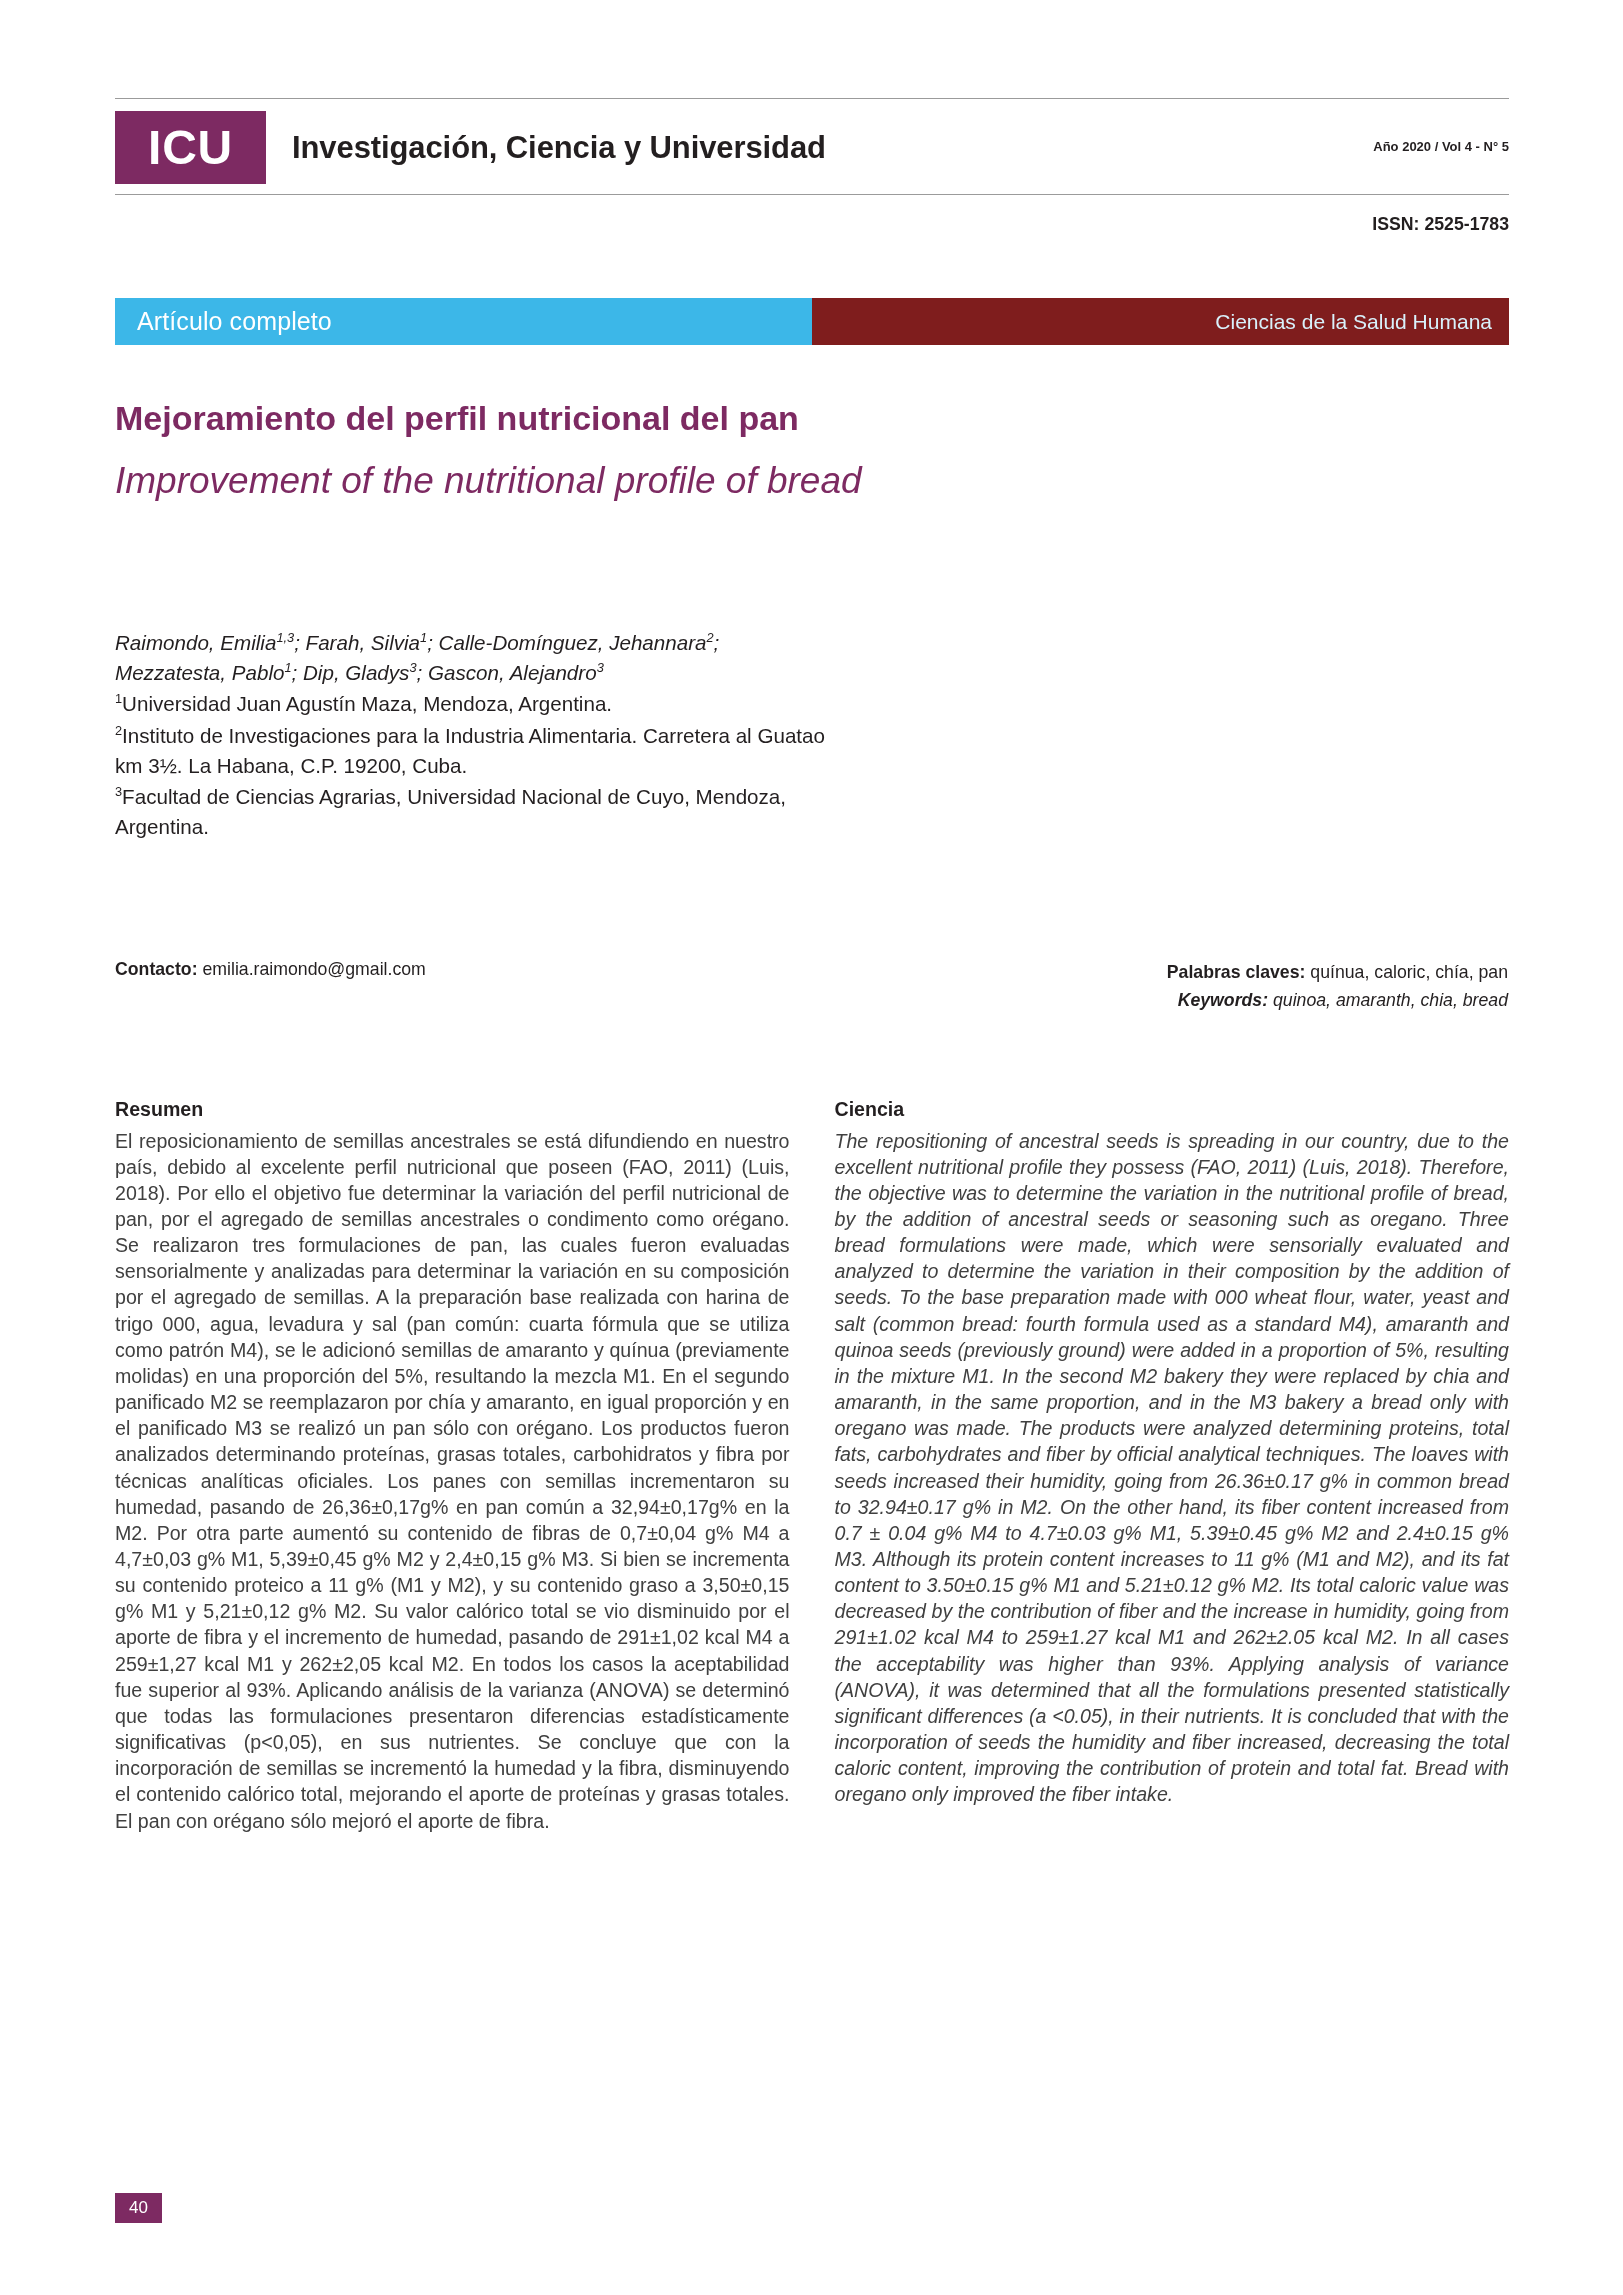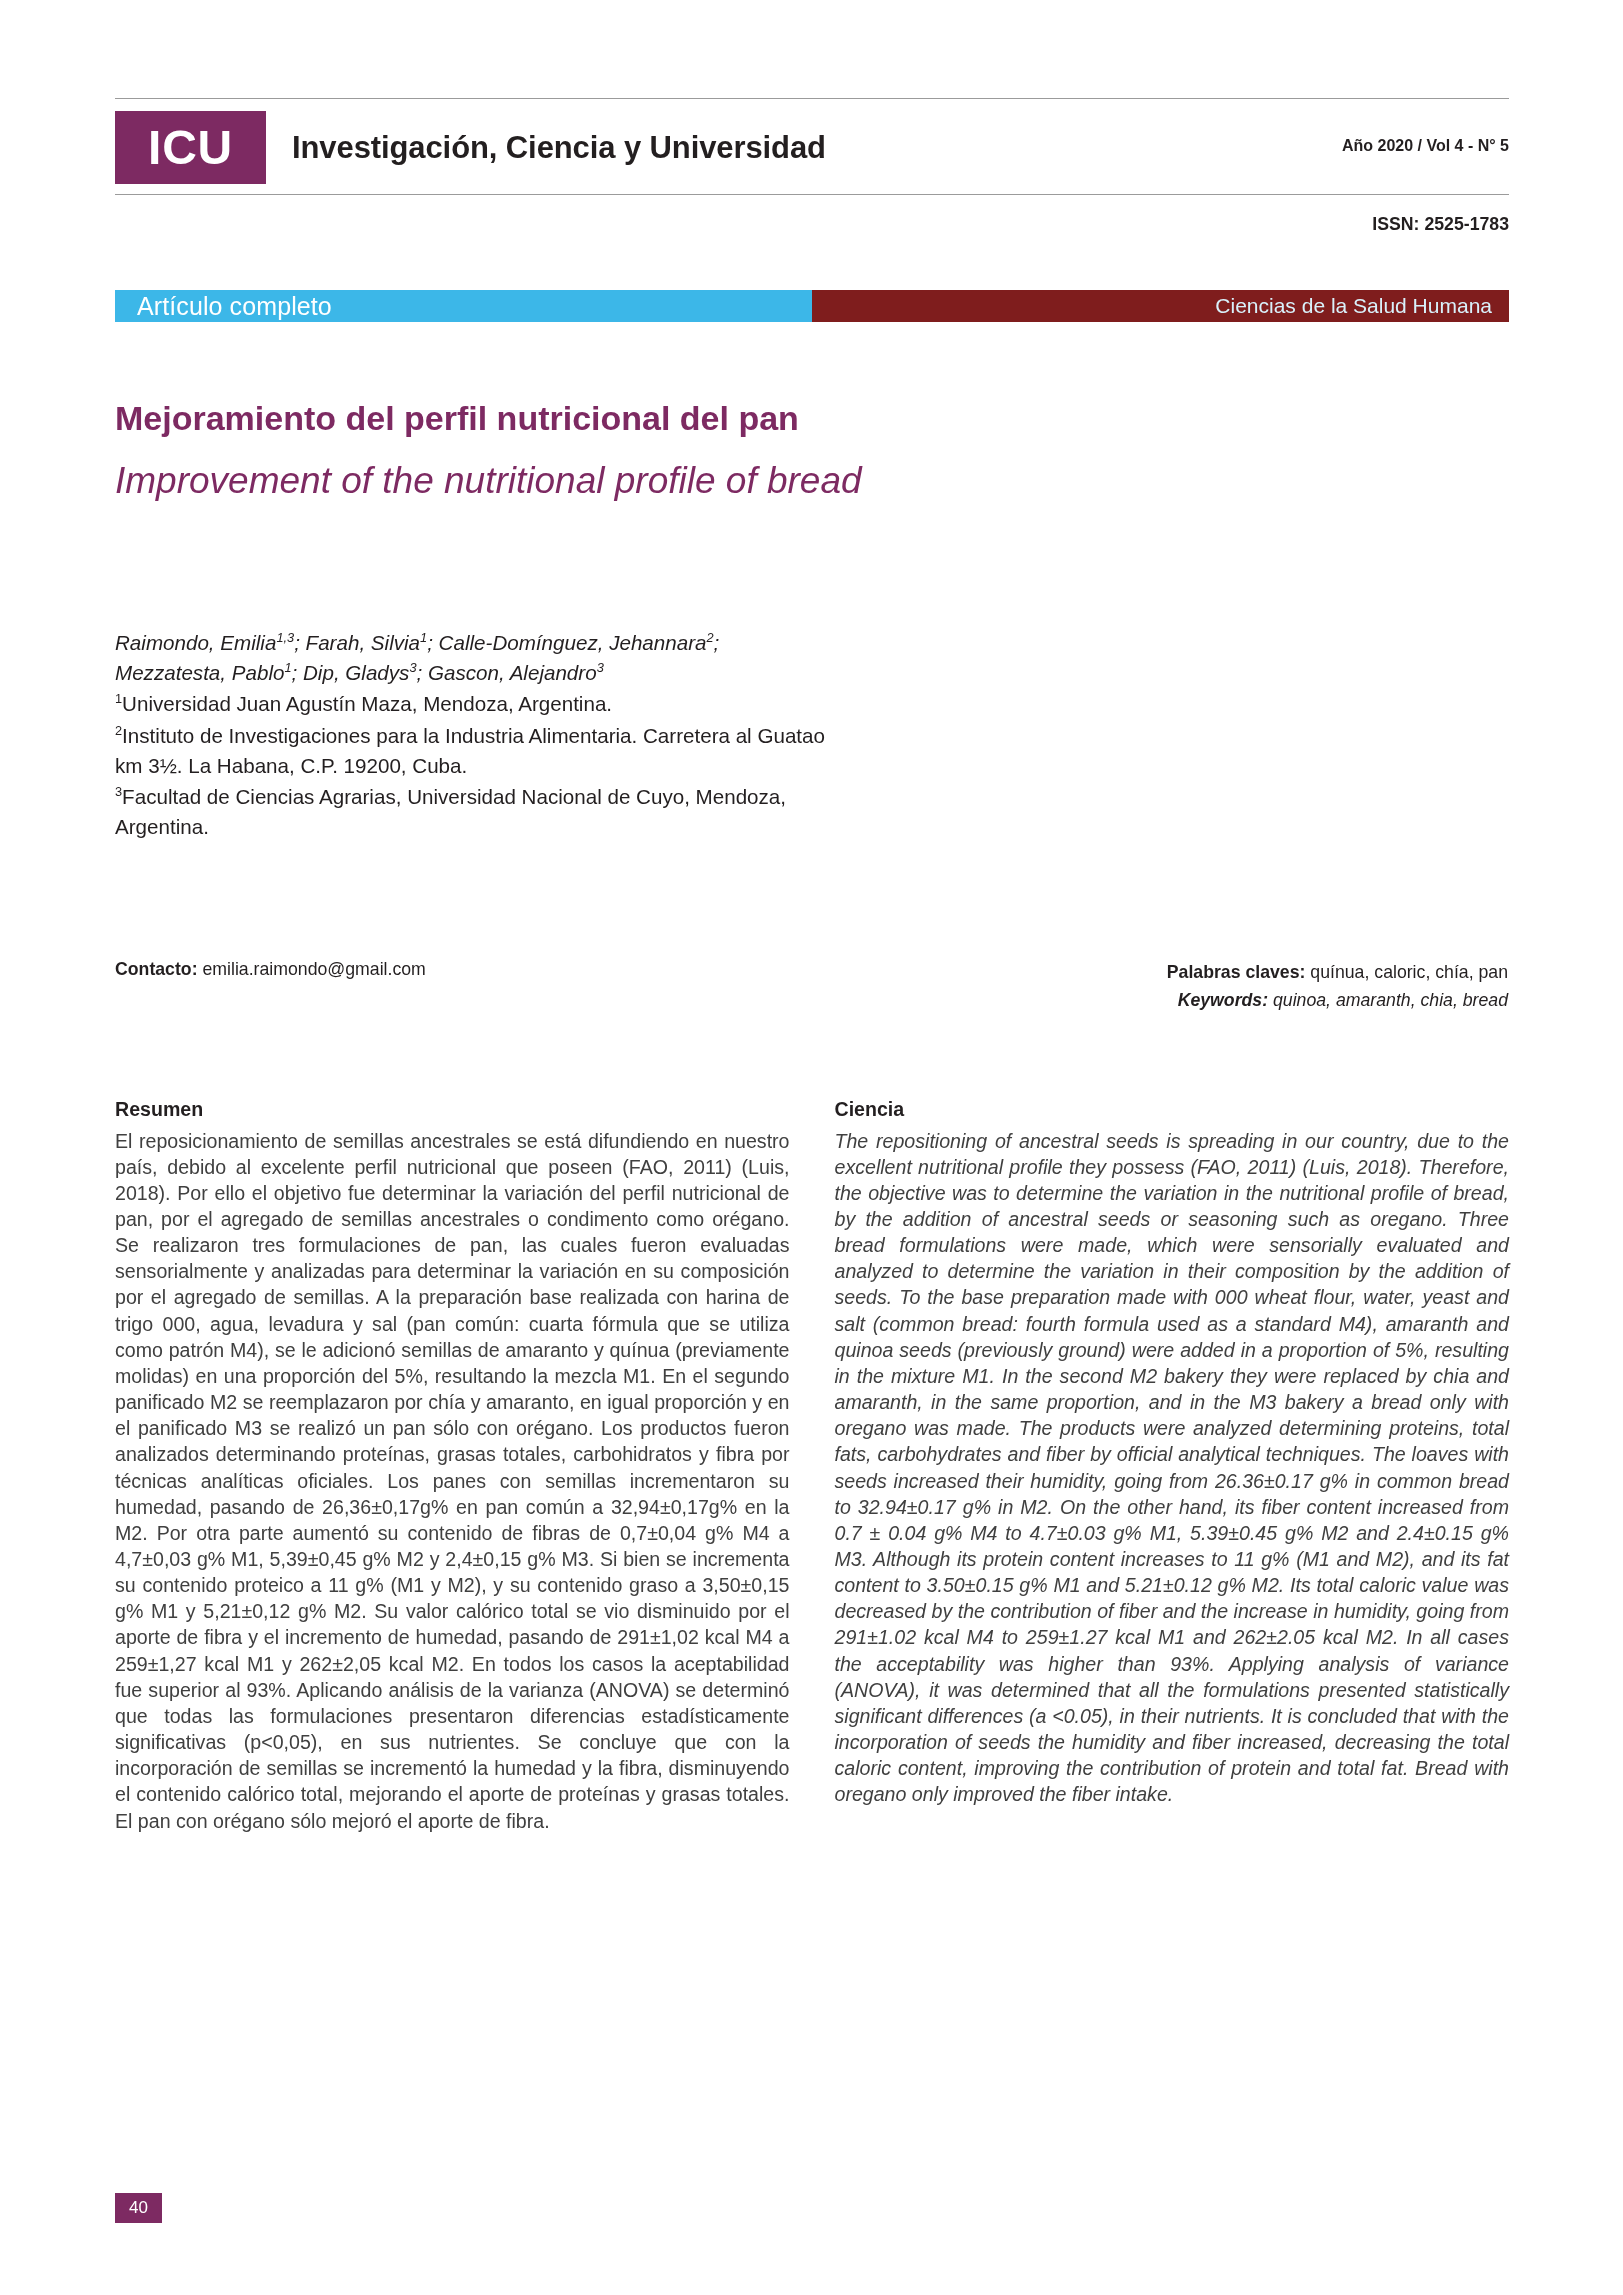--- a/index.html
+++ b/index.html
@@ -57,21 +57,21 @@
   }
   .journal-title {
     font-size: 31px;
     font-weight: bold;
     color: #231f20;
     margin-left: 26px;
     flex: 1 1 auto;
     letter-spacing: -0.1px;
   }
   .issue-info {
-    font-size: 16px;
+    font-size: 13px;
     font-weight: bold;
     color: #231f20;
     text-align: right;
     flex: 0 0 auto;
     padding-bottom: 2.6px;
   }
   .header-rule-bottom {
     border-top: 1.3px solid #9b9b9b;
     width: 100%;
     margin-top: 6.5px;
@@ -81,23 +81,23 @@
     font-size: 17.7px;
     font-weight: bold;
     color: #231f20;
     margin-top: 19.6px;
   }
 
   
   .bars {
     position: absolute;
     left: 115px;
-    top: 290px;
+    top: 298px;
     width: 1394px;
-    height: 32px;
+    height: 47px;
     display: flex;
   }
   .bar-left {
     background: #3cb7e8;
     flex: 0 0 auto;
     width: 697px;
     display: flex;
     align-items: center;
     padding-left: 22px;
     box-sizing: border-box;

